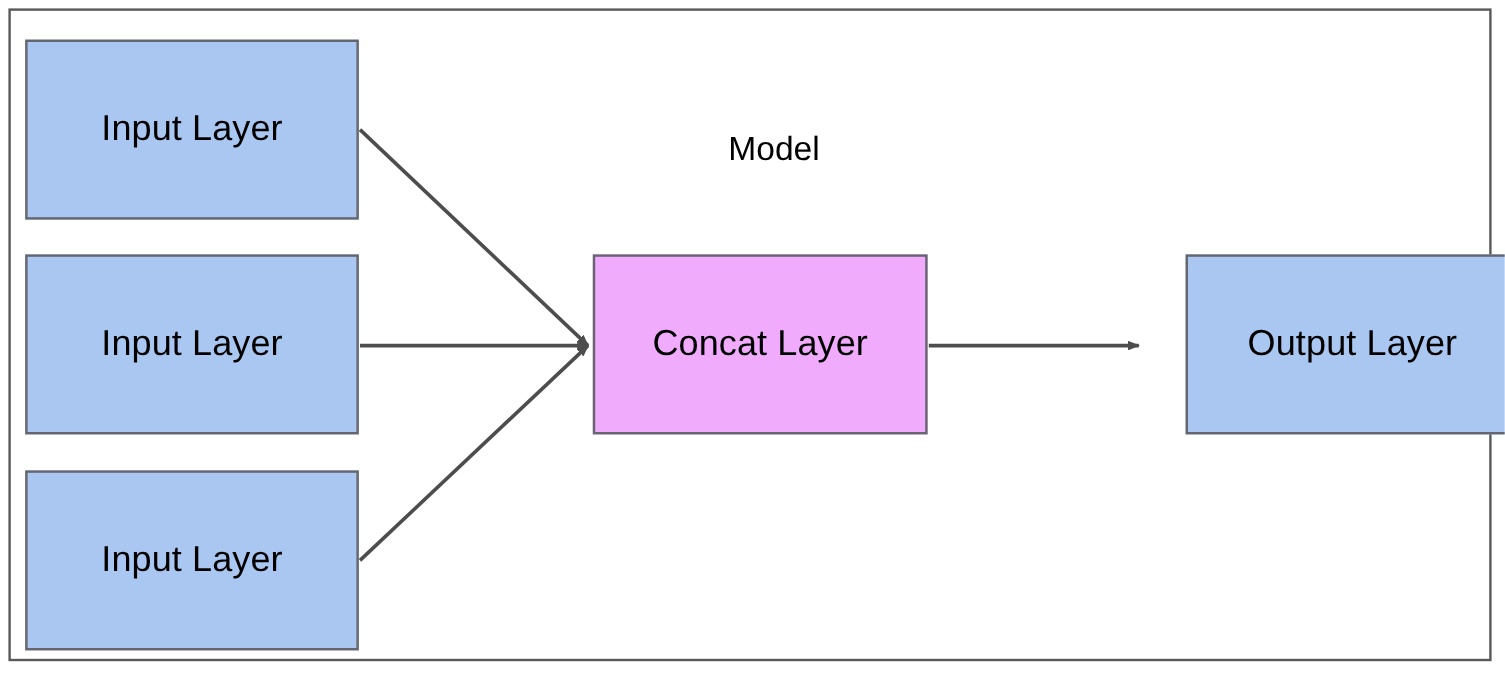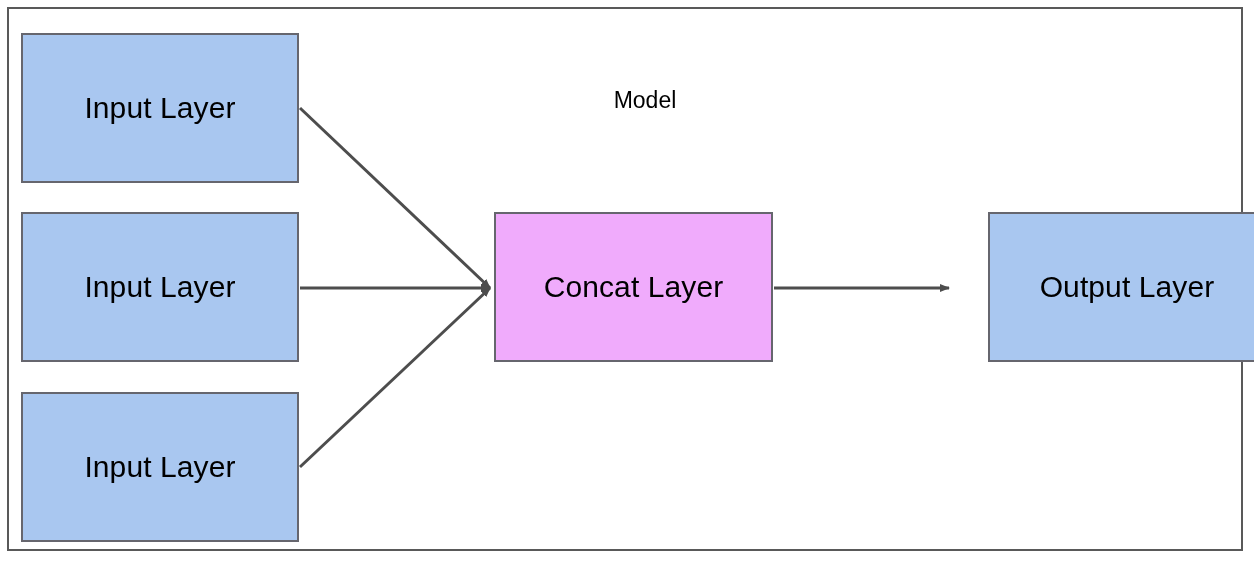--- a/index.html
+++ b/index.html
@@ -52,21 +52,21 @@
     transform: translateX(-50%);
   }
 </style>
 </head>
 <body>
 
 <div id="canvas" style="background: rgb(255, 255, 255);">
 
   <div id="frame" style="position: absolute; box-sizing: border-box; left: 7px; top: 7px; width: 1236px; height: 544px; border: 2px solid rgb(89, 89, 89);"></div>
 
-  <div class="group-title" id="group-title" style="left: 645px; top: 89px; font-size: 23px; color: rgb(0, 0, 0);">Model</div>
+  <div class="group-title" id="group-title" style="left: 645px; top: 110px; font-size: 28px; color: rgb(0, 0, 0);">Model</div>
 
   <svg id="svg-layer" viewBox="0 0 1254 564" xmlns="http://www.w3.org/2000/svg">
     <defs>
       <marker id="arrowhead" markerWidth="10" markerHeight="8" refX="9" refY="4" orient="auto" markerUnits="userSpaceOnUse">
         <path d="M0,0 L10,4 L0,8 Z" fill="#4d4d4d"></path>
       </marker>
     </defs>
     <g id="edge-group">
         <line x1="300" y1="108" x2="490" y2="288" stroke="#4d4d4d" stroke-width="3" marker-end="url(#arrowhead)"></line>
         <line x1="300" y1="288" x2="490" y2="288" stroke="#4d4d4d" stroke-width="3" marker-end="url(#arrowhead)"></line>

